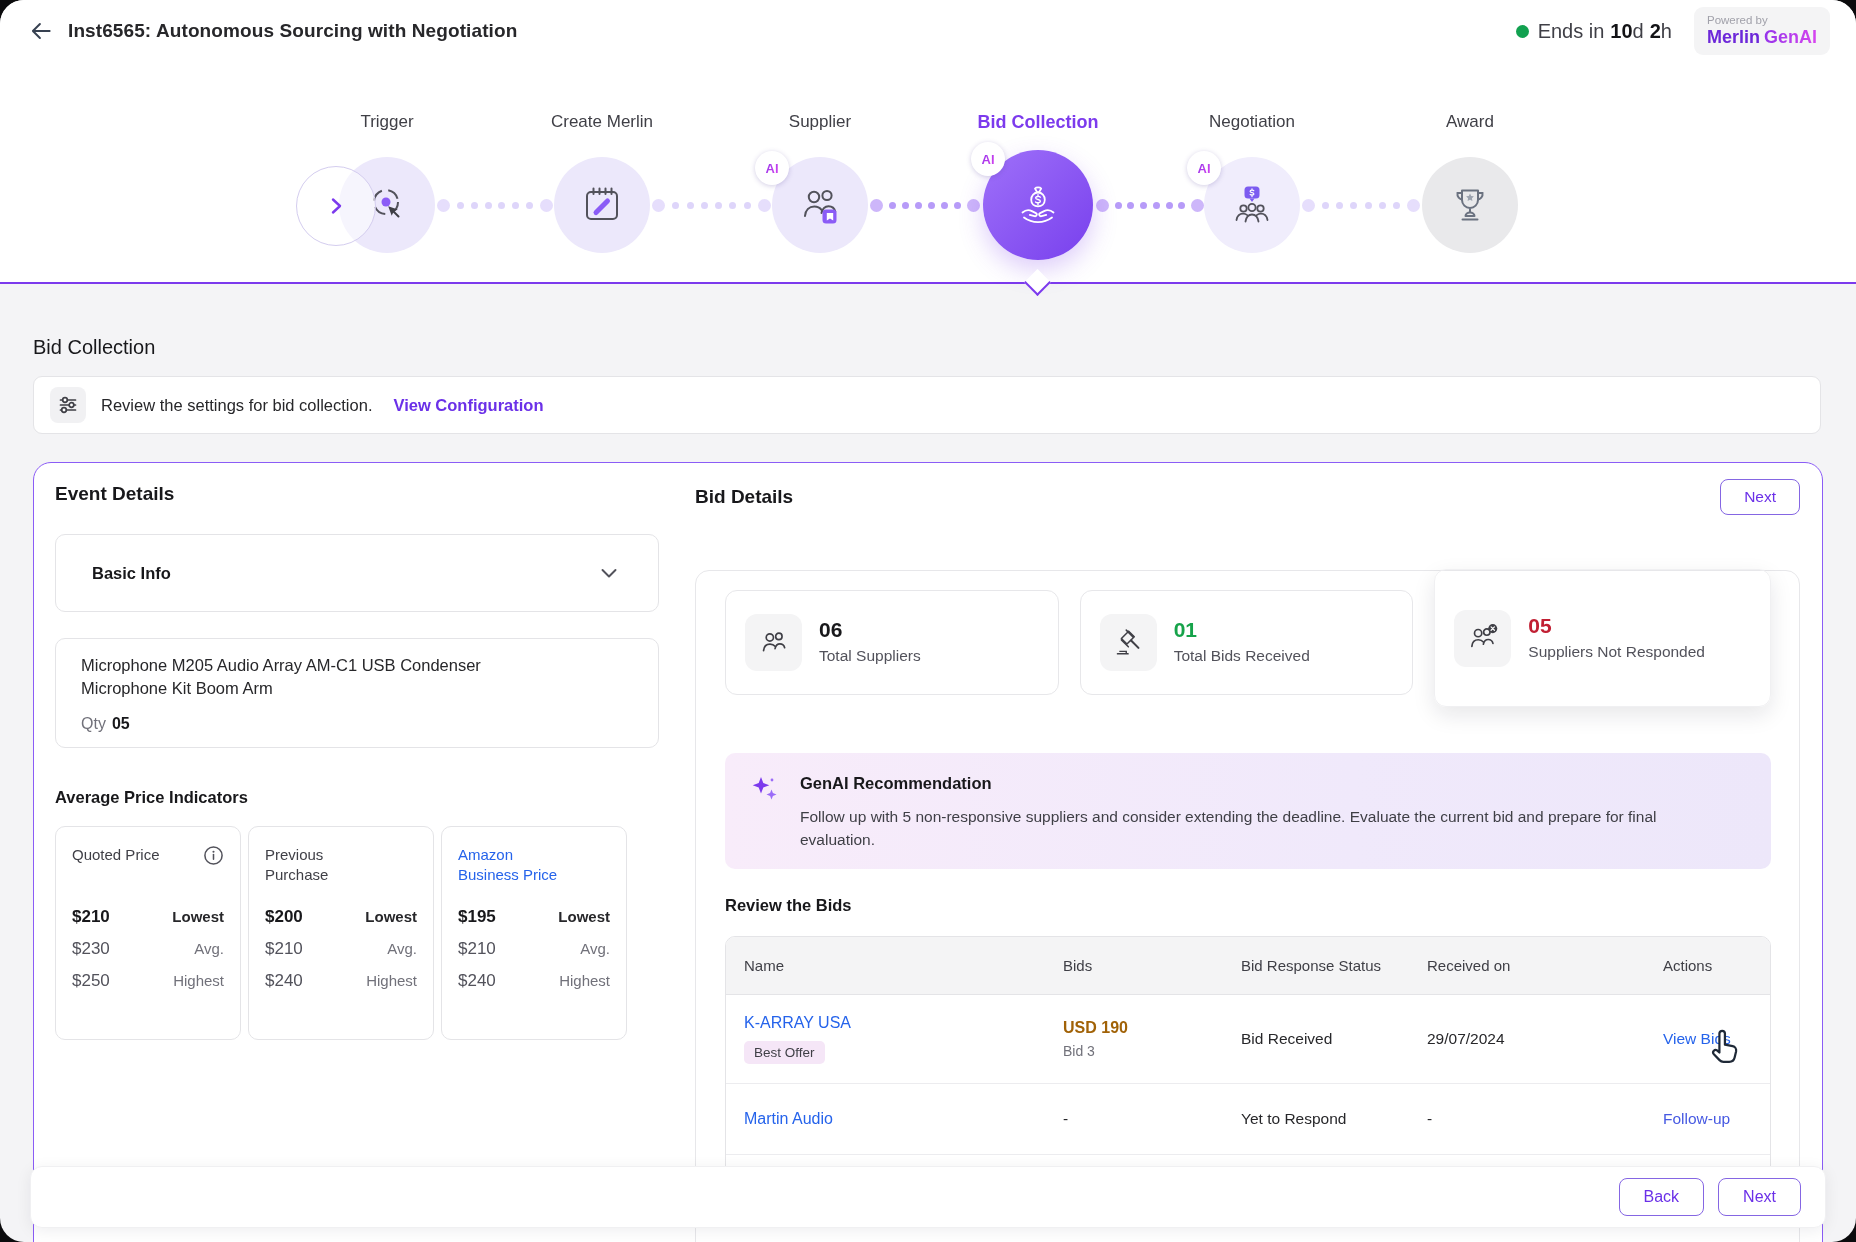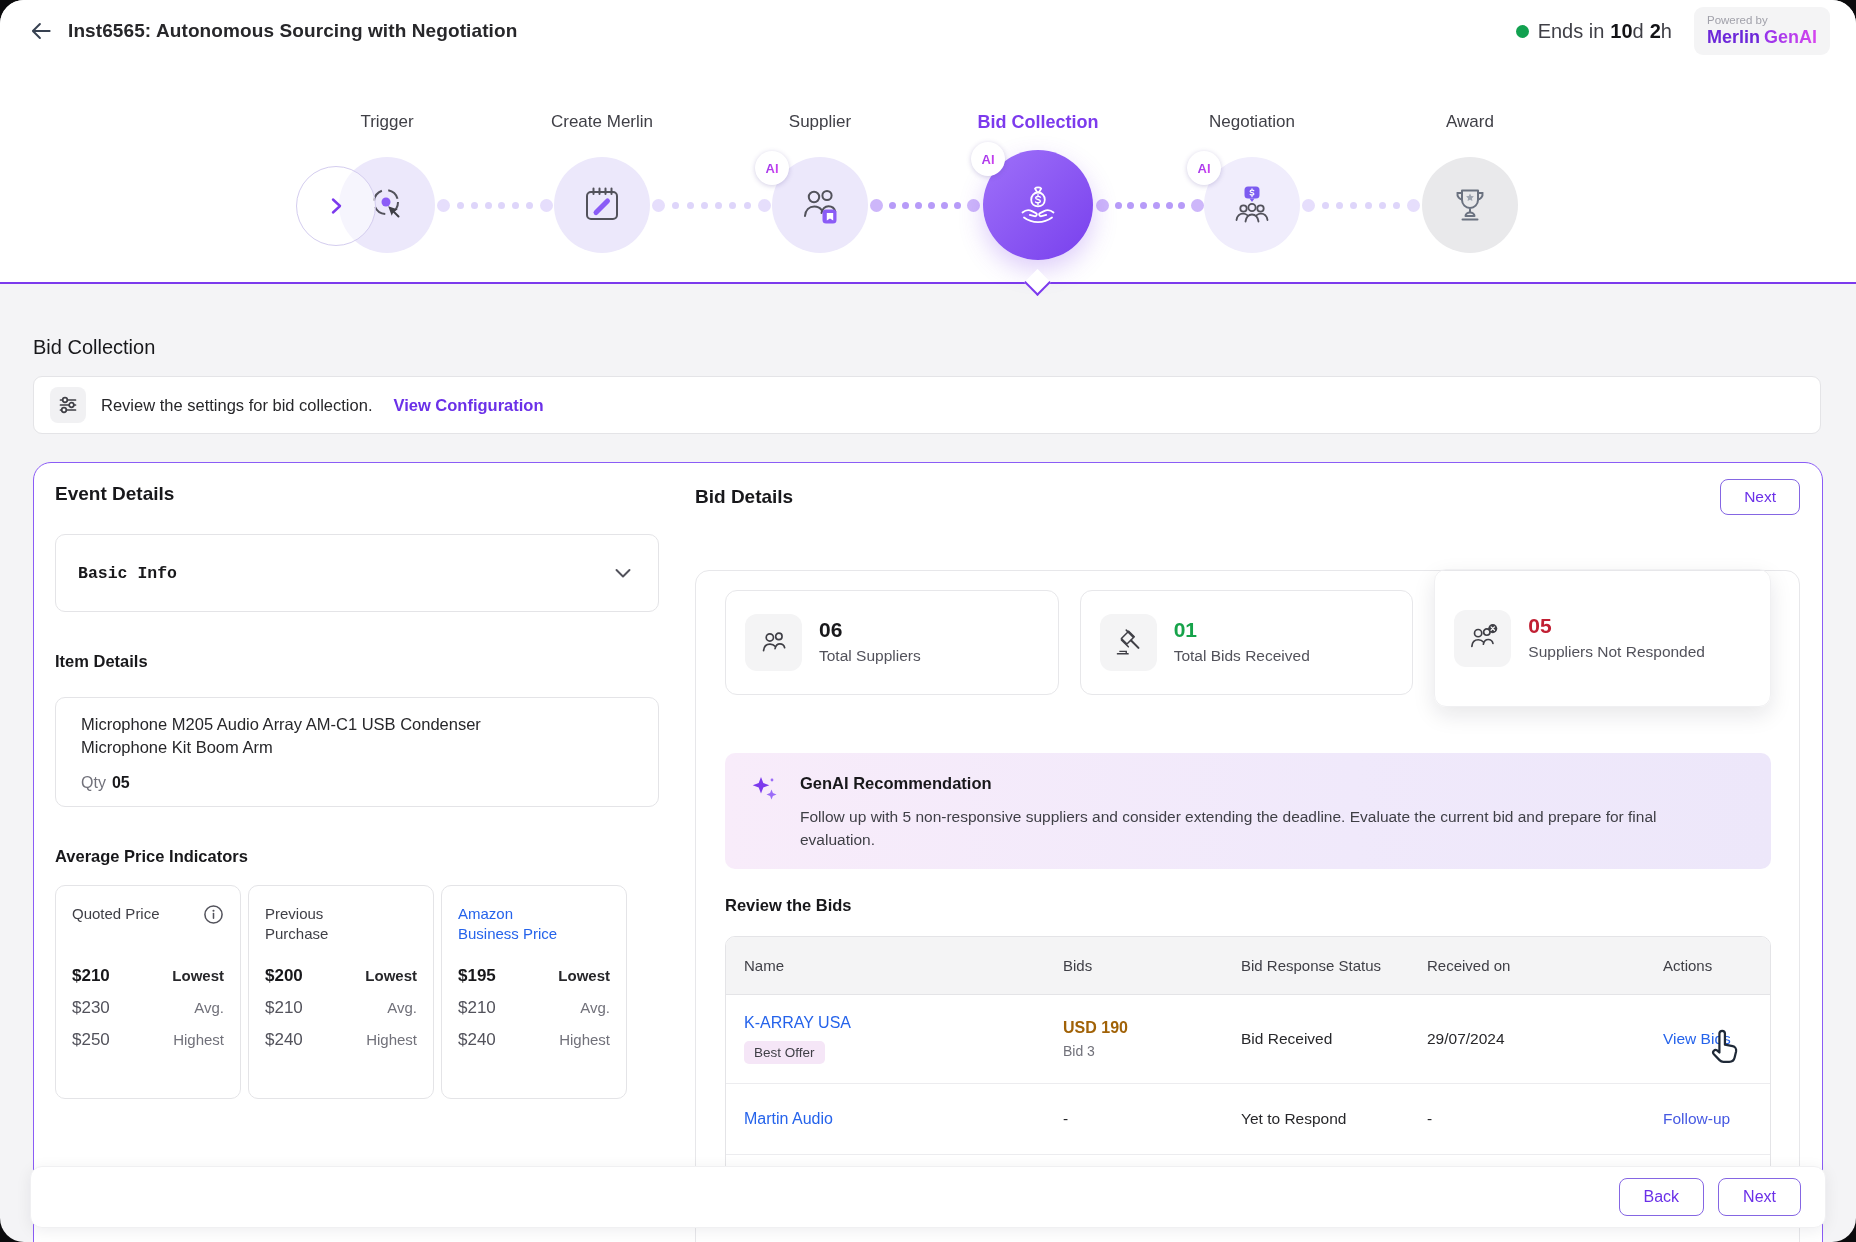--- a/index.html
+++ b/index.html
@@ -49,21 +49,21 @@
   .cfg-ico{width:36px;height:36px;background:#F1F1F3;border-radius:8px;display:flex;align-items:center;justify-content:center;}
   .cfg-txt{margin-left:15px;font-size:16.5px;color:#27272A;}
   .cfg-link{margin-left:21px;font-size:16.5px;font-weight:700;color:#6B30E8;cursor:pointer;}
 
   
   .outer{position:absolute;left:33px;top:462px;width:1790px;height:820px;background:#fff;border:1.6px solid #8B5CF6;border-radius:18px;box-sizing:border-box;}
 
   
   .lcol{position:absolute;left:21px;top:20px;width:604px;}
   .h2{font-size:19px;font-weight:600;color:#18181B;}
-  .drop{margin-top:29px;height:78px;border:1px solid #E4E4E7;border-radius:10px;display:flex;align-items:center;justify-content:space-between;padding:0 22px;box-sizing:border-box;cursor:pointer;background:#fff;font-family:Liberation Mono, monospace;}
+  .drop{margin-top:29px;height:78px;border:1px solid #E4E4E7;border-radius:10px;display:flex;align-items:center;justify-content:space-between;padding:0 36px;box-sizing:border-box;cursor:pointer;background:#fff;}
   .drop span{font-size:16.5px;font-weight:600;color:#18181B;}
   .lbl{margin-top:40px;font-size:16.5px;font-weight:600;color:#18181B;}
   .item-card{margin-top:26px;border:1px solid #E4E4E7;border-radius:10px;padding:15px 25px 14px;box-sizing:border-box;}
   .item-name{font-size:16.5px;color:#27272A;line-height:1.42;max-width:404px;}
   .qty{margin-top:14px;font-size:16px;color:#71717A;}
   .qty b{color:#18181B;font-weight:600;margin-left:6px;}
   .pi-row{margin-top:19px;display:flex;gap:7px;}
   .pi-card{width:186px;height:214px;border:1px solid #E4E4E7;border-radius:10px;box-sizing:border-box;padding:18px 16px 0;}
   .pi-head{display:flex;justify-content:space-between;align-items:flex-start;height:62px;}
   .pi-title{font-size:15px;color:#3F3F46;line-height:1.35;max-width:118px;}
@@ -301,21 +301,20 @@
   <div class="outer">
 
     <div class="lcol">
       <div class="h2">Event Details</div>
       <div class="drop">
         <span>Basic Info</span>
         <svg width="26" height="26" viewBox="0 0 24 24" fill="none">
             <path d="M6 9.2l6 6 6-6" stroke="#52525B" stroke-width="1.8" stroke-linecap="round" stroke-linejoin="round"></path>
           </svg>
       </div>
-      <div class="lbl">Item Details</div>
       <div class="item-card">
         <div class="item-name">Microphone M205 Audio Array AM-C1 USB Condenser Microphone Kit Boom Arm</div>
         <div class="qty"><span>Qty</span><b>05</b></div>
       </div>
       <div class="lbl">Average Price Indicators</div>
       <div class="pi-row">
 
         <div class="pi-card">
           <div class="pi-head">
             <span class="pi-title">Quoted Price</span>

